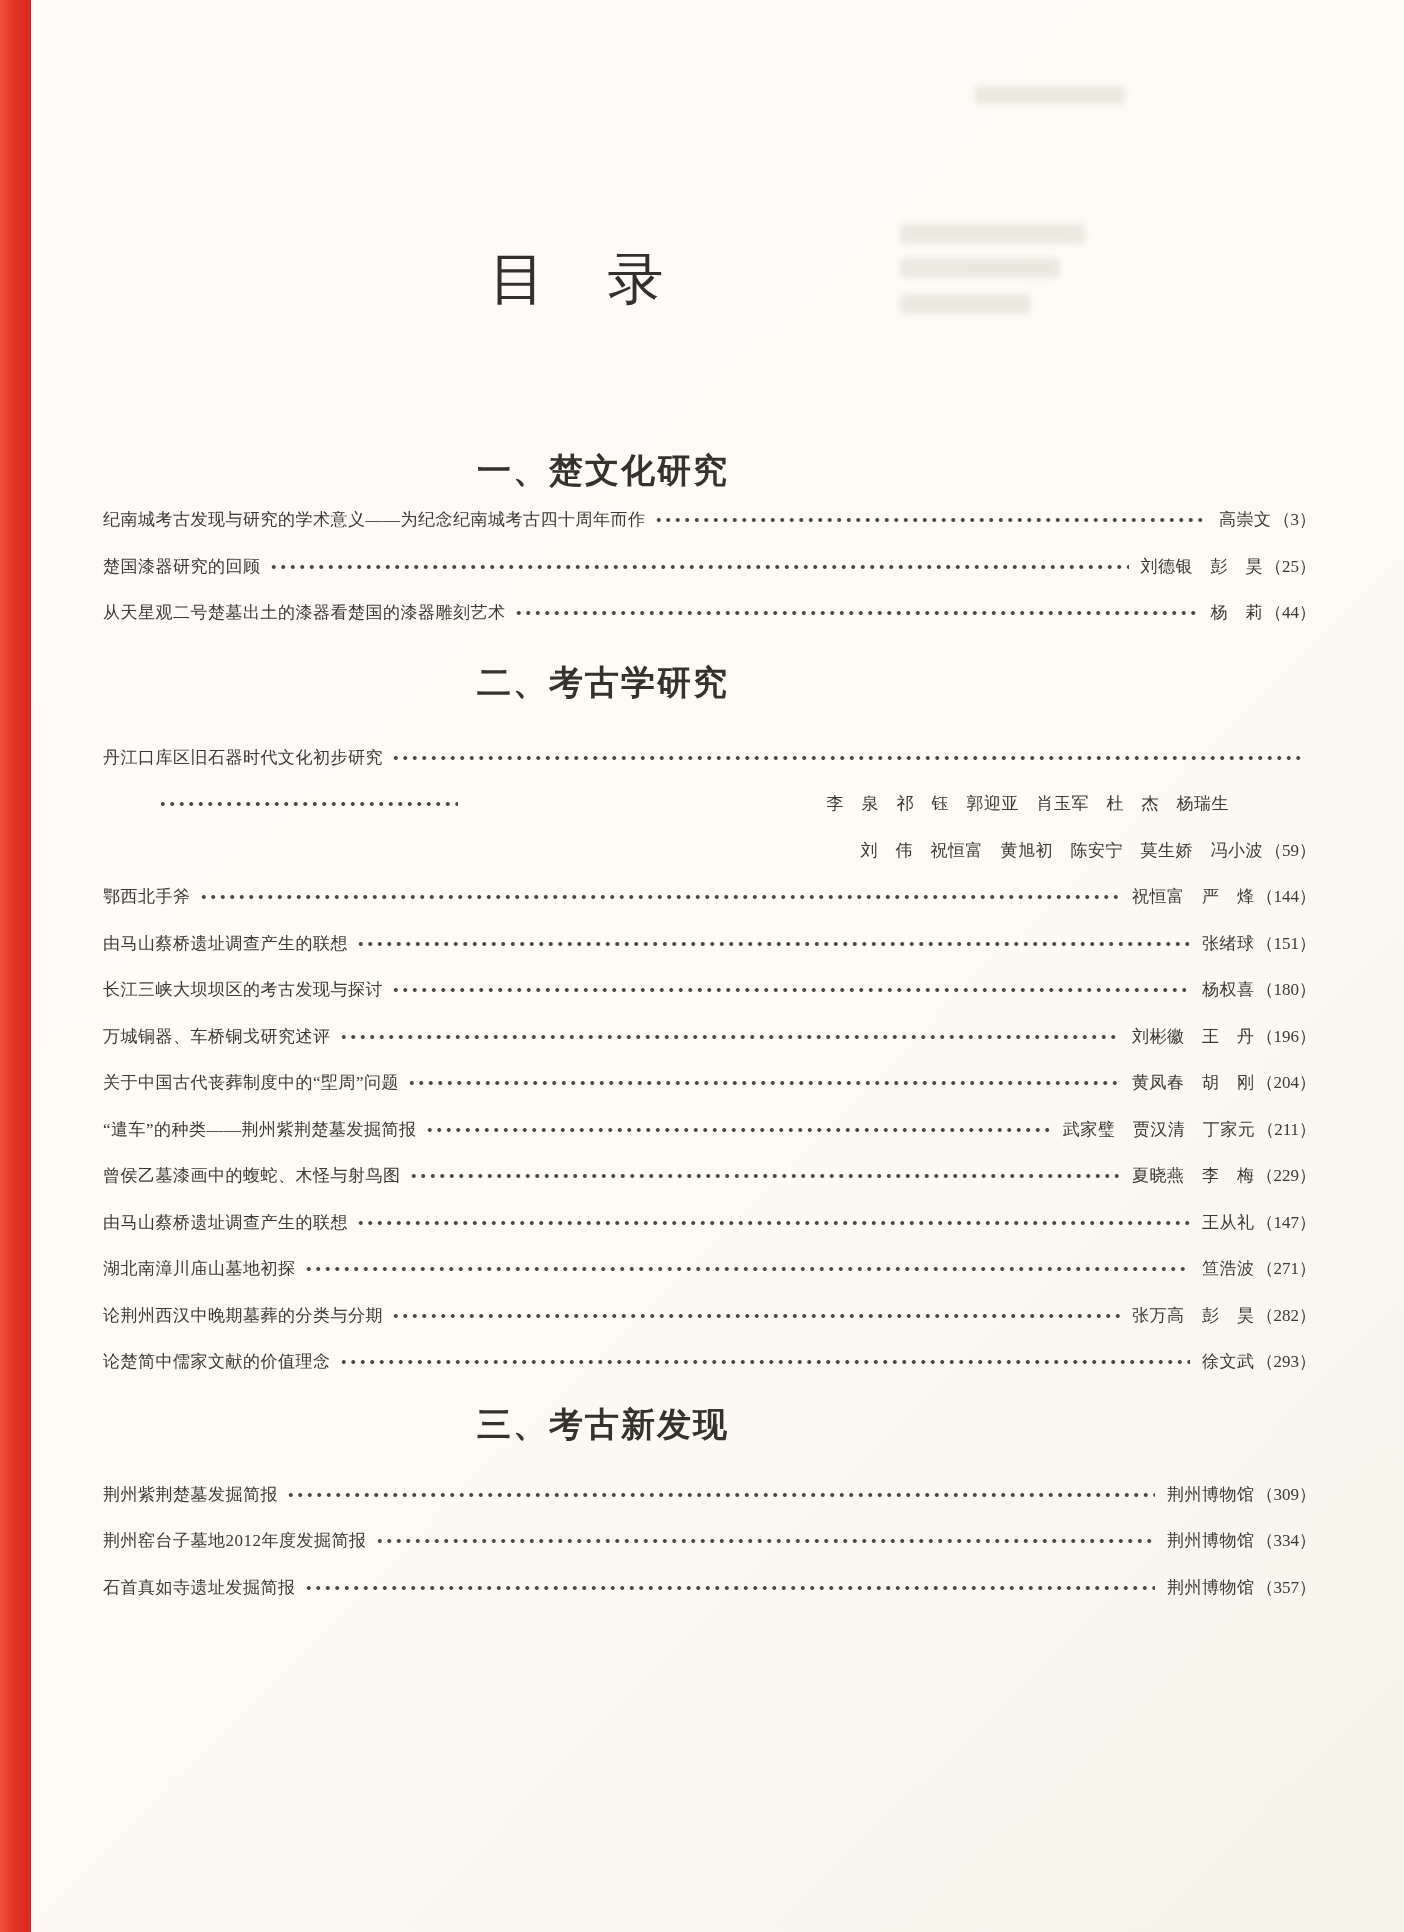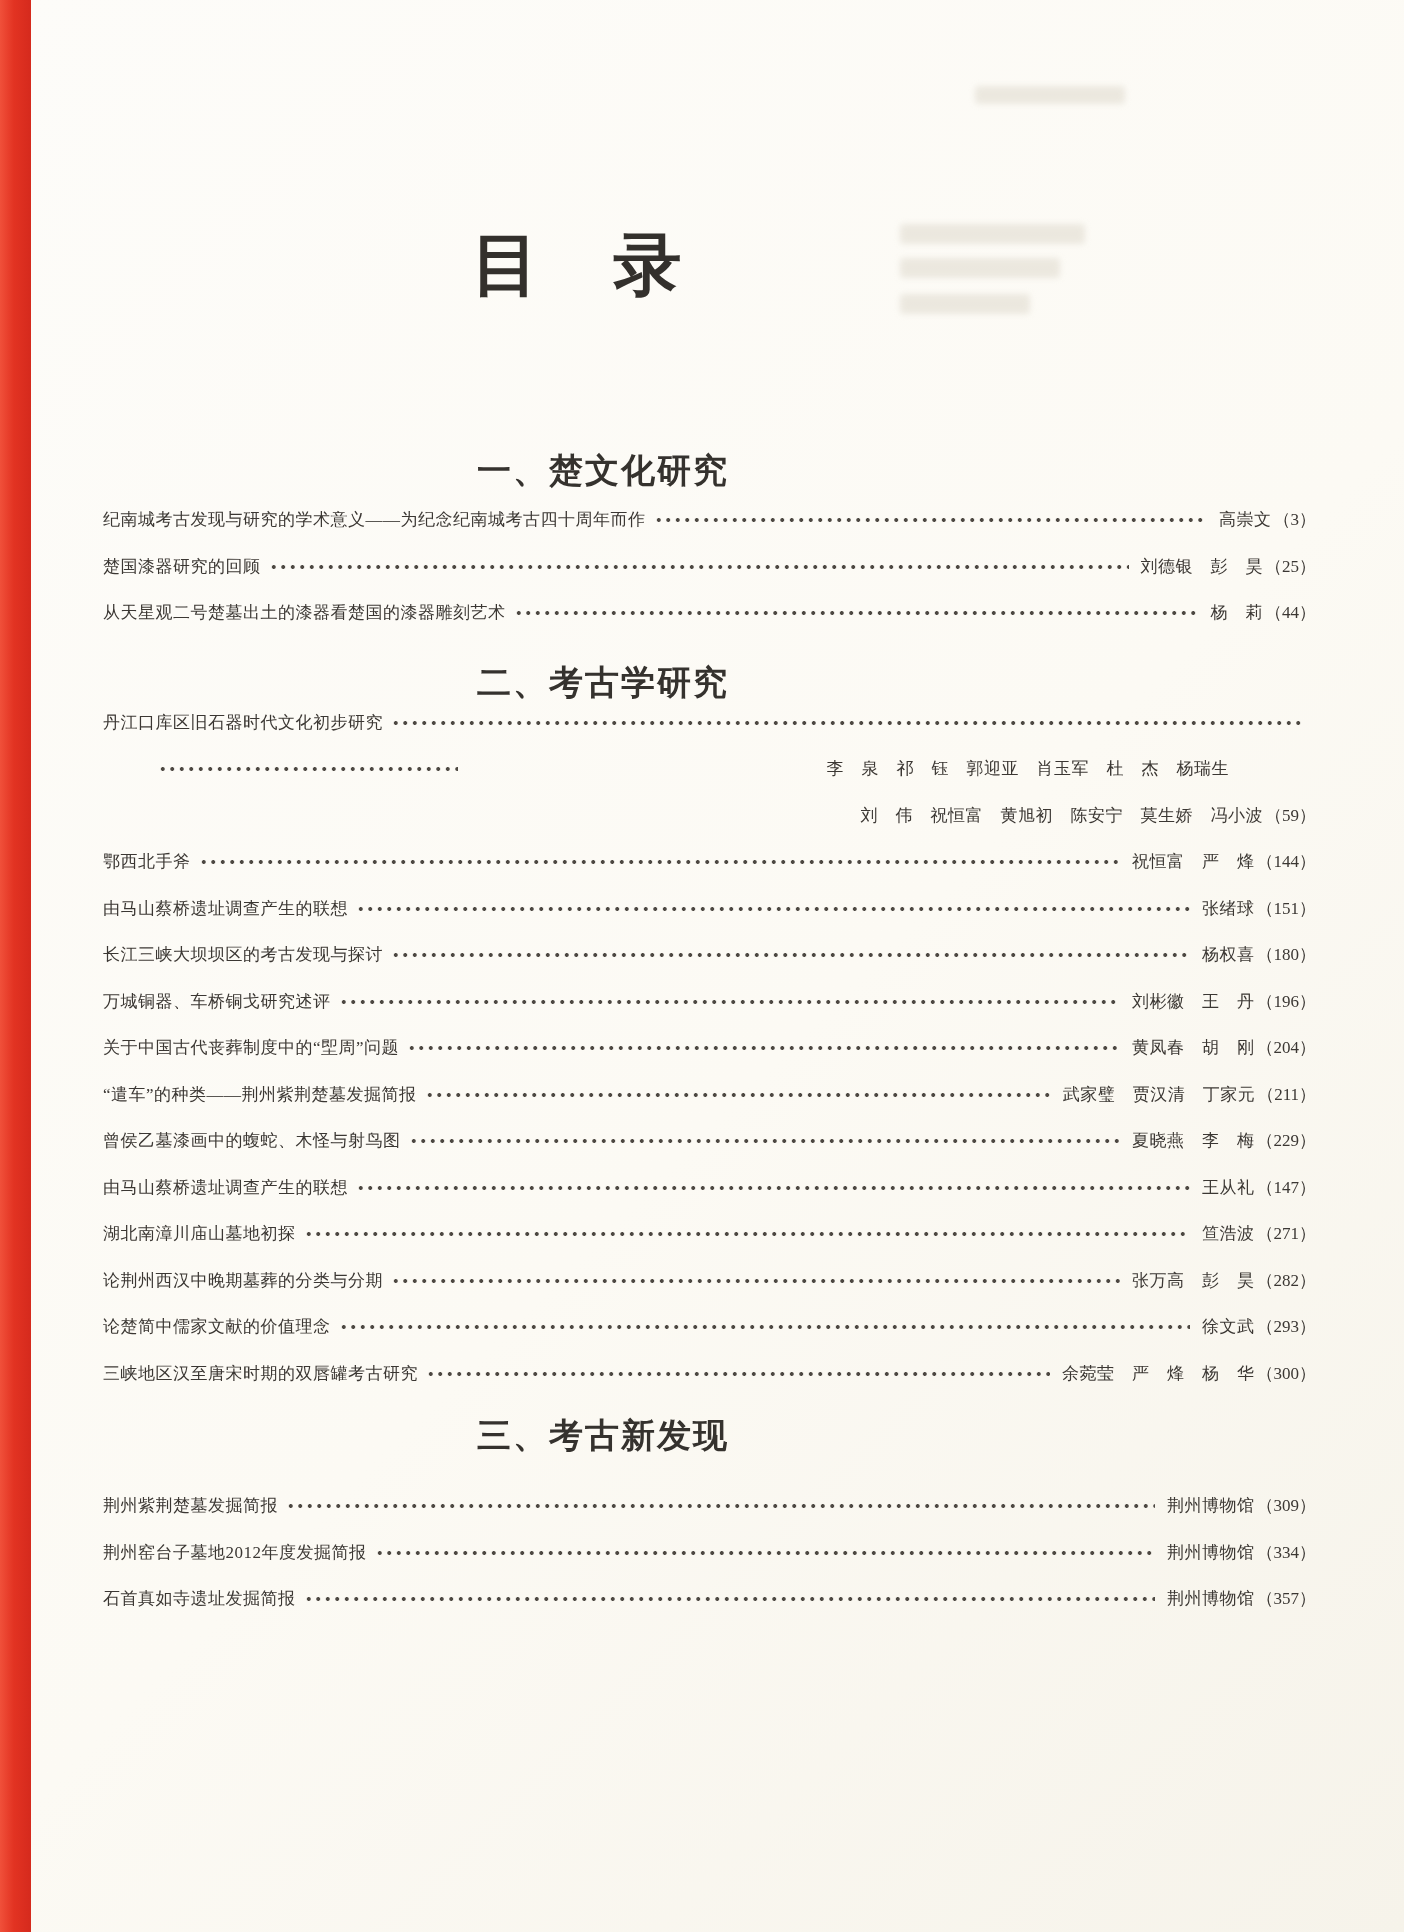--- a/index.html
+++ b/index.html
@@ -19,37 +19,37 @@
   }
   .spine-strip{
     position:absolute;left:0;top:0;width:31px;height:100%;
     background:linear-gradient(90deg,#f0503a 0%,var(--spine-red) 45%,#d52a1d 100%);
   }
   .bleed{
     position:absolute;background:#d8d2c4;opacity:.45;filter:blur(3px);
     border-radius:4px;pointer-events:none;
   }
   .toc-title{
-    position:absolute;left:103px;top:236px;width:950px;
-    text-align:center;font-size:68px;line-height:58px;font-weight:700;
+    position:absolute;left:103px;top:250px;width:950px;
+    text-align:center;font-size:56px;line-height:58px;font-weight:400;
     letter-spacing:3px;color:#33302c;
   }
   .toc-body{
     position:absolute;left:103px;top:452px;width:1213px;
   }
   .section-heading{
     width:1000px;text-align:center;
     font-family:"Liberation Sans","DejaVu Sans",sans-serif;
     font-weight:700;font-size:34px;line-height:36px;letter-spacing:2px;
     color:#35322e;
   }
   .entries{display:block;}
   .section:nth-child(1) .entries{margin-top:9px;}
   .section:nth-child(2) .section-heading{margin-top:27px;}
-  .section:nth-child(2) .entries{}
+  .section:nth-child(2) .entries{margin-top:35px;}
   .section:nth-child(3) .section-heading{margin-top:20px;}
   .section:nth-child(3) .entries{margin-top:30px;}
   .entry-row{
     display:flex;align-items:baseline;
     font-size:17px;line-height:46.5px;white-space:nowrap;
   }
   .entry-title{flex:0 0 auto;letter-spacing:.5px;}
   .dot-leader{flex:1 1 auto;position:relative;margin:0 12px 0 8px;min-width:26px;}
   .dot-leader::before{
     content:"";position:absolute;left:0;right:0;top:-8px;height:6px;
@@ -175,26 +175,20 @@
             <span class="dot-leader"></span>
             <span class="entry-authors">张万高　彭　昊</span>
             <span class="entry-page">（282）</span>
           </div>
           <div class="entry-row">
             <span class="entry-title">论楚简中儒家文献的价值理念</span>
             <span class="dot-leader"></span>
             <span class="entry-authors">徐文武</span>
             <span class="entry-page">（293）</span>
           </div>
-          <div class="entry-row">
-            <span class="entry-title">三峡地区汉至唐宋时期的双唇罐考古研究</span>
-            <span class="dot-leader"></span>
-            <span class="entry-authors">余菀莹　严　烽　杨　华</span>
-            <span class="entry-page">（300）</span>
-          </div>
         </div>
       </div>
       <div class="section">
         <div class="section-heading">三、考古新发现</div>
         <div class="entries">
           <div class="entry-row">
             <span class="entry-title">荆州紫荆楚墓发掘简报</span>
             <span class="dot-leader"></span>
             <span class="entry-authors">荆州博物馆</span>
             <span class="entry-page">（309）</span>

